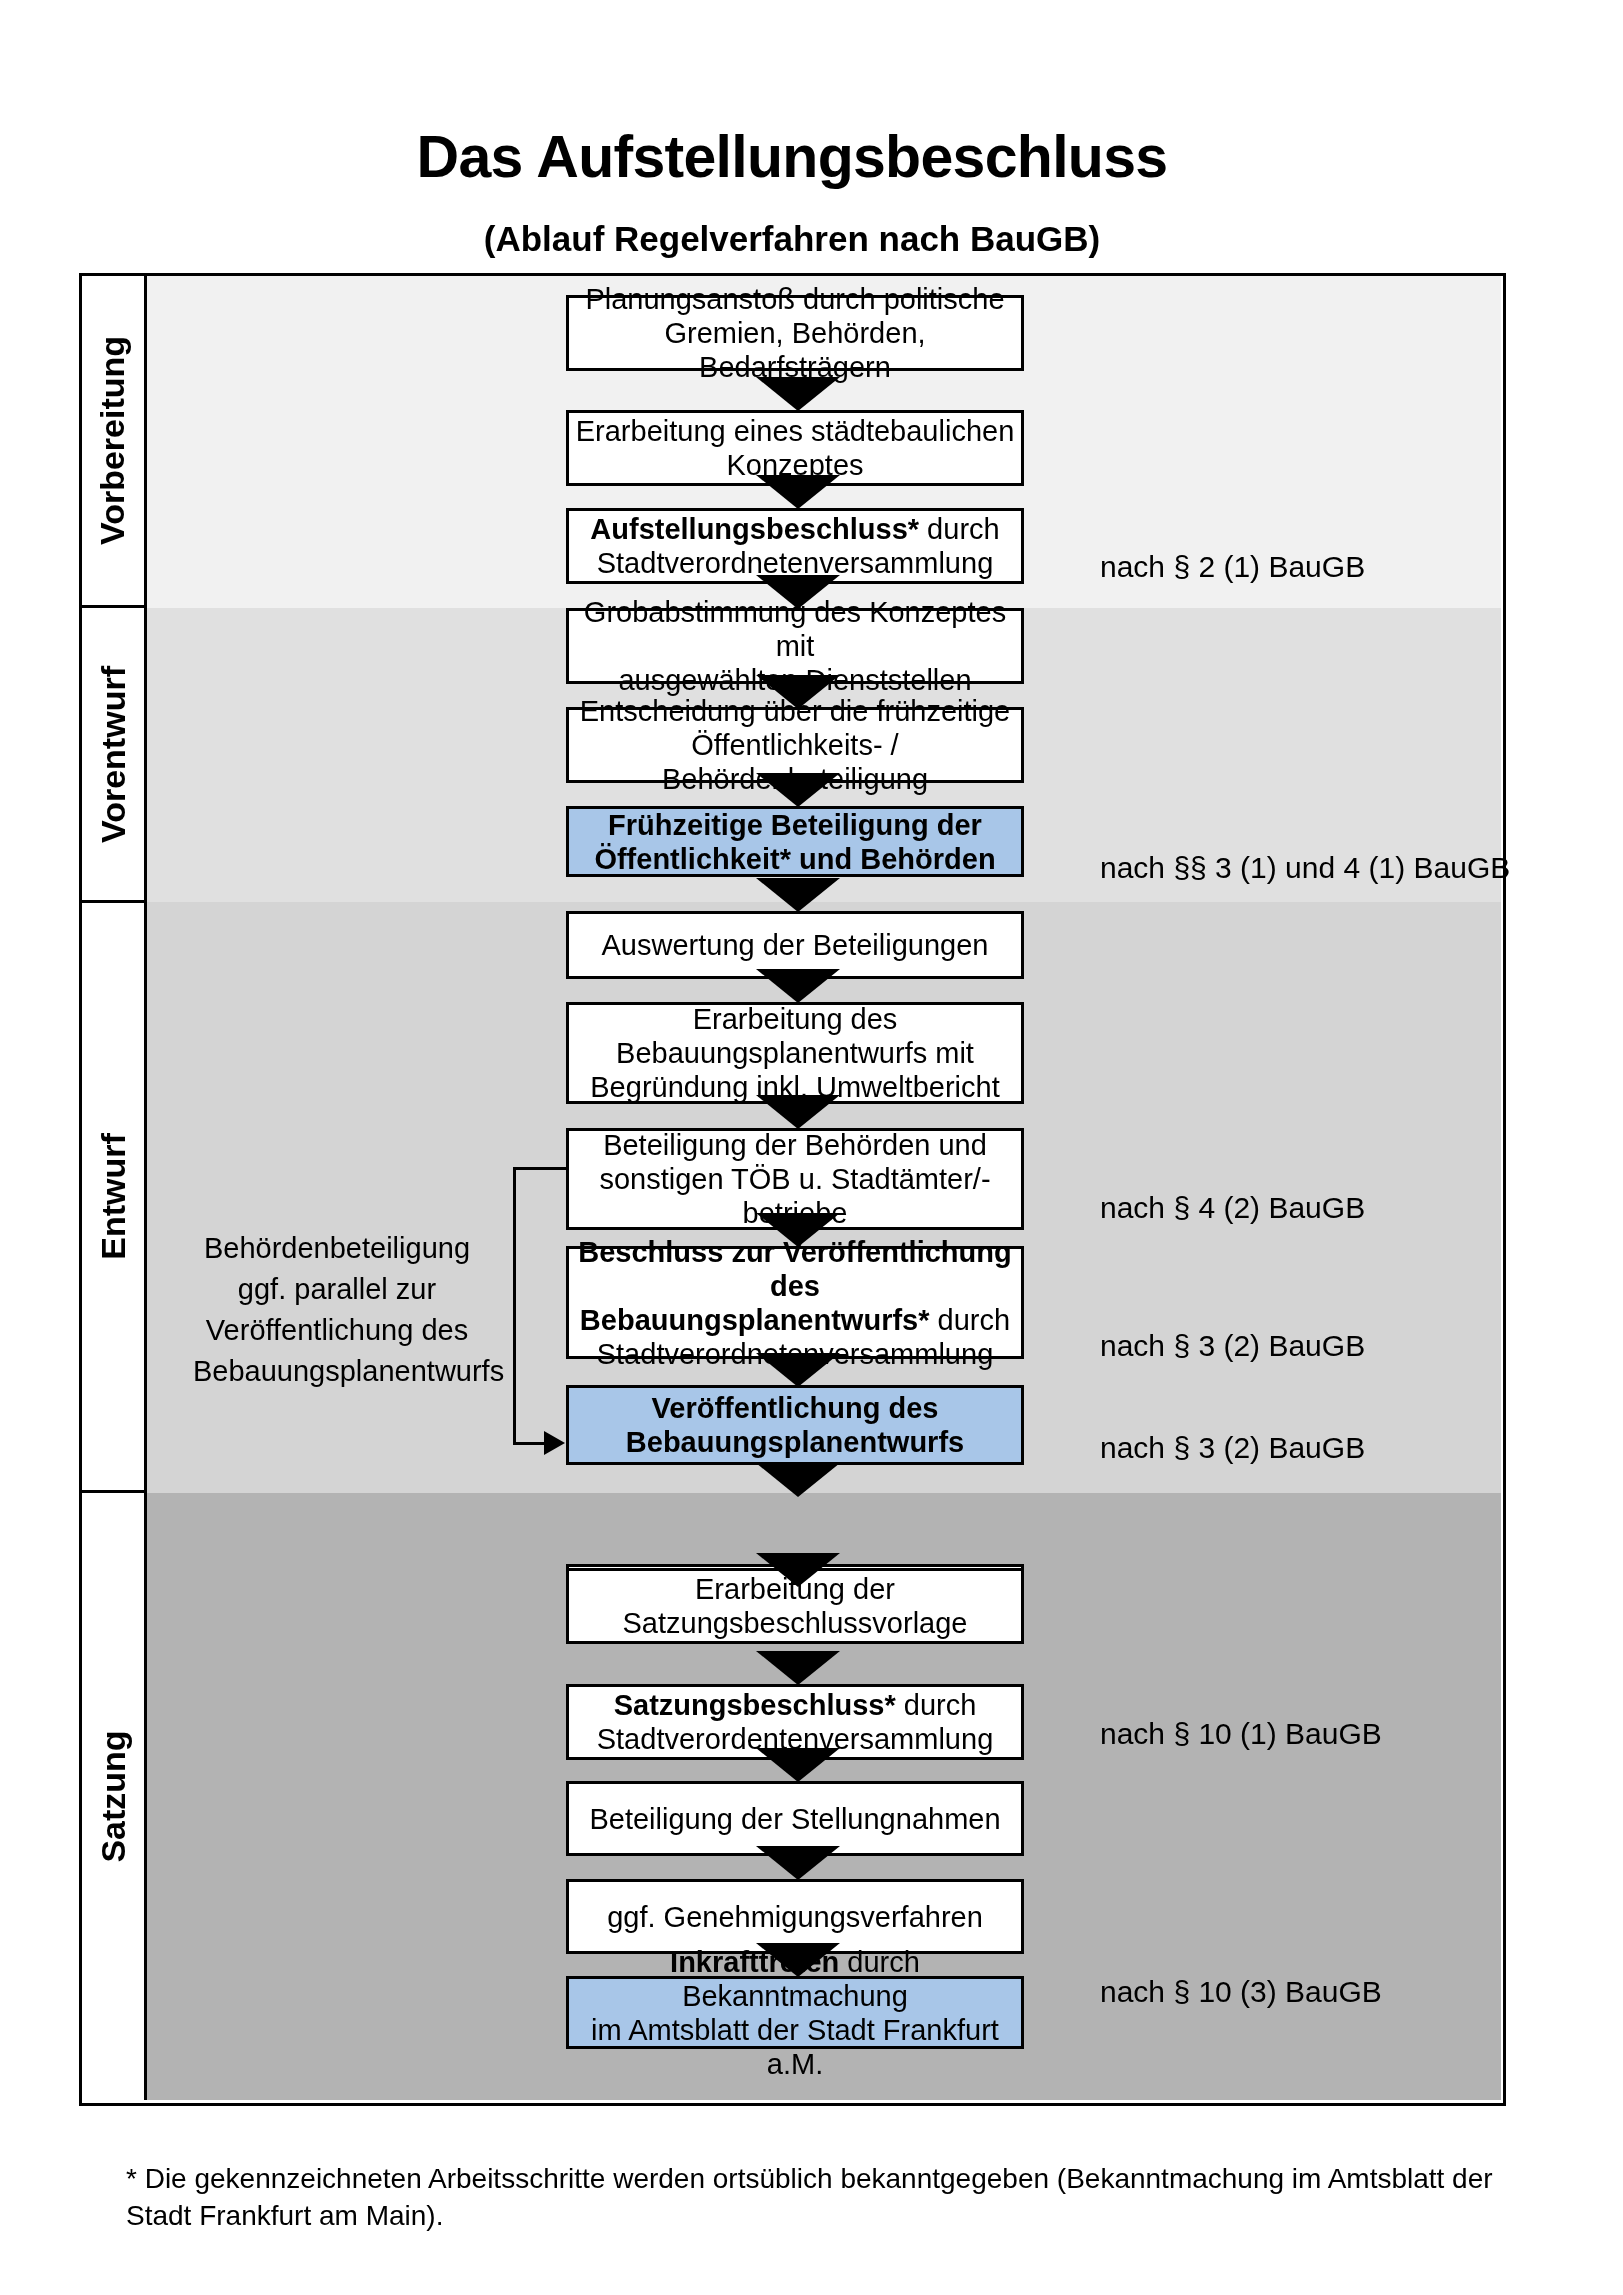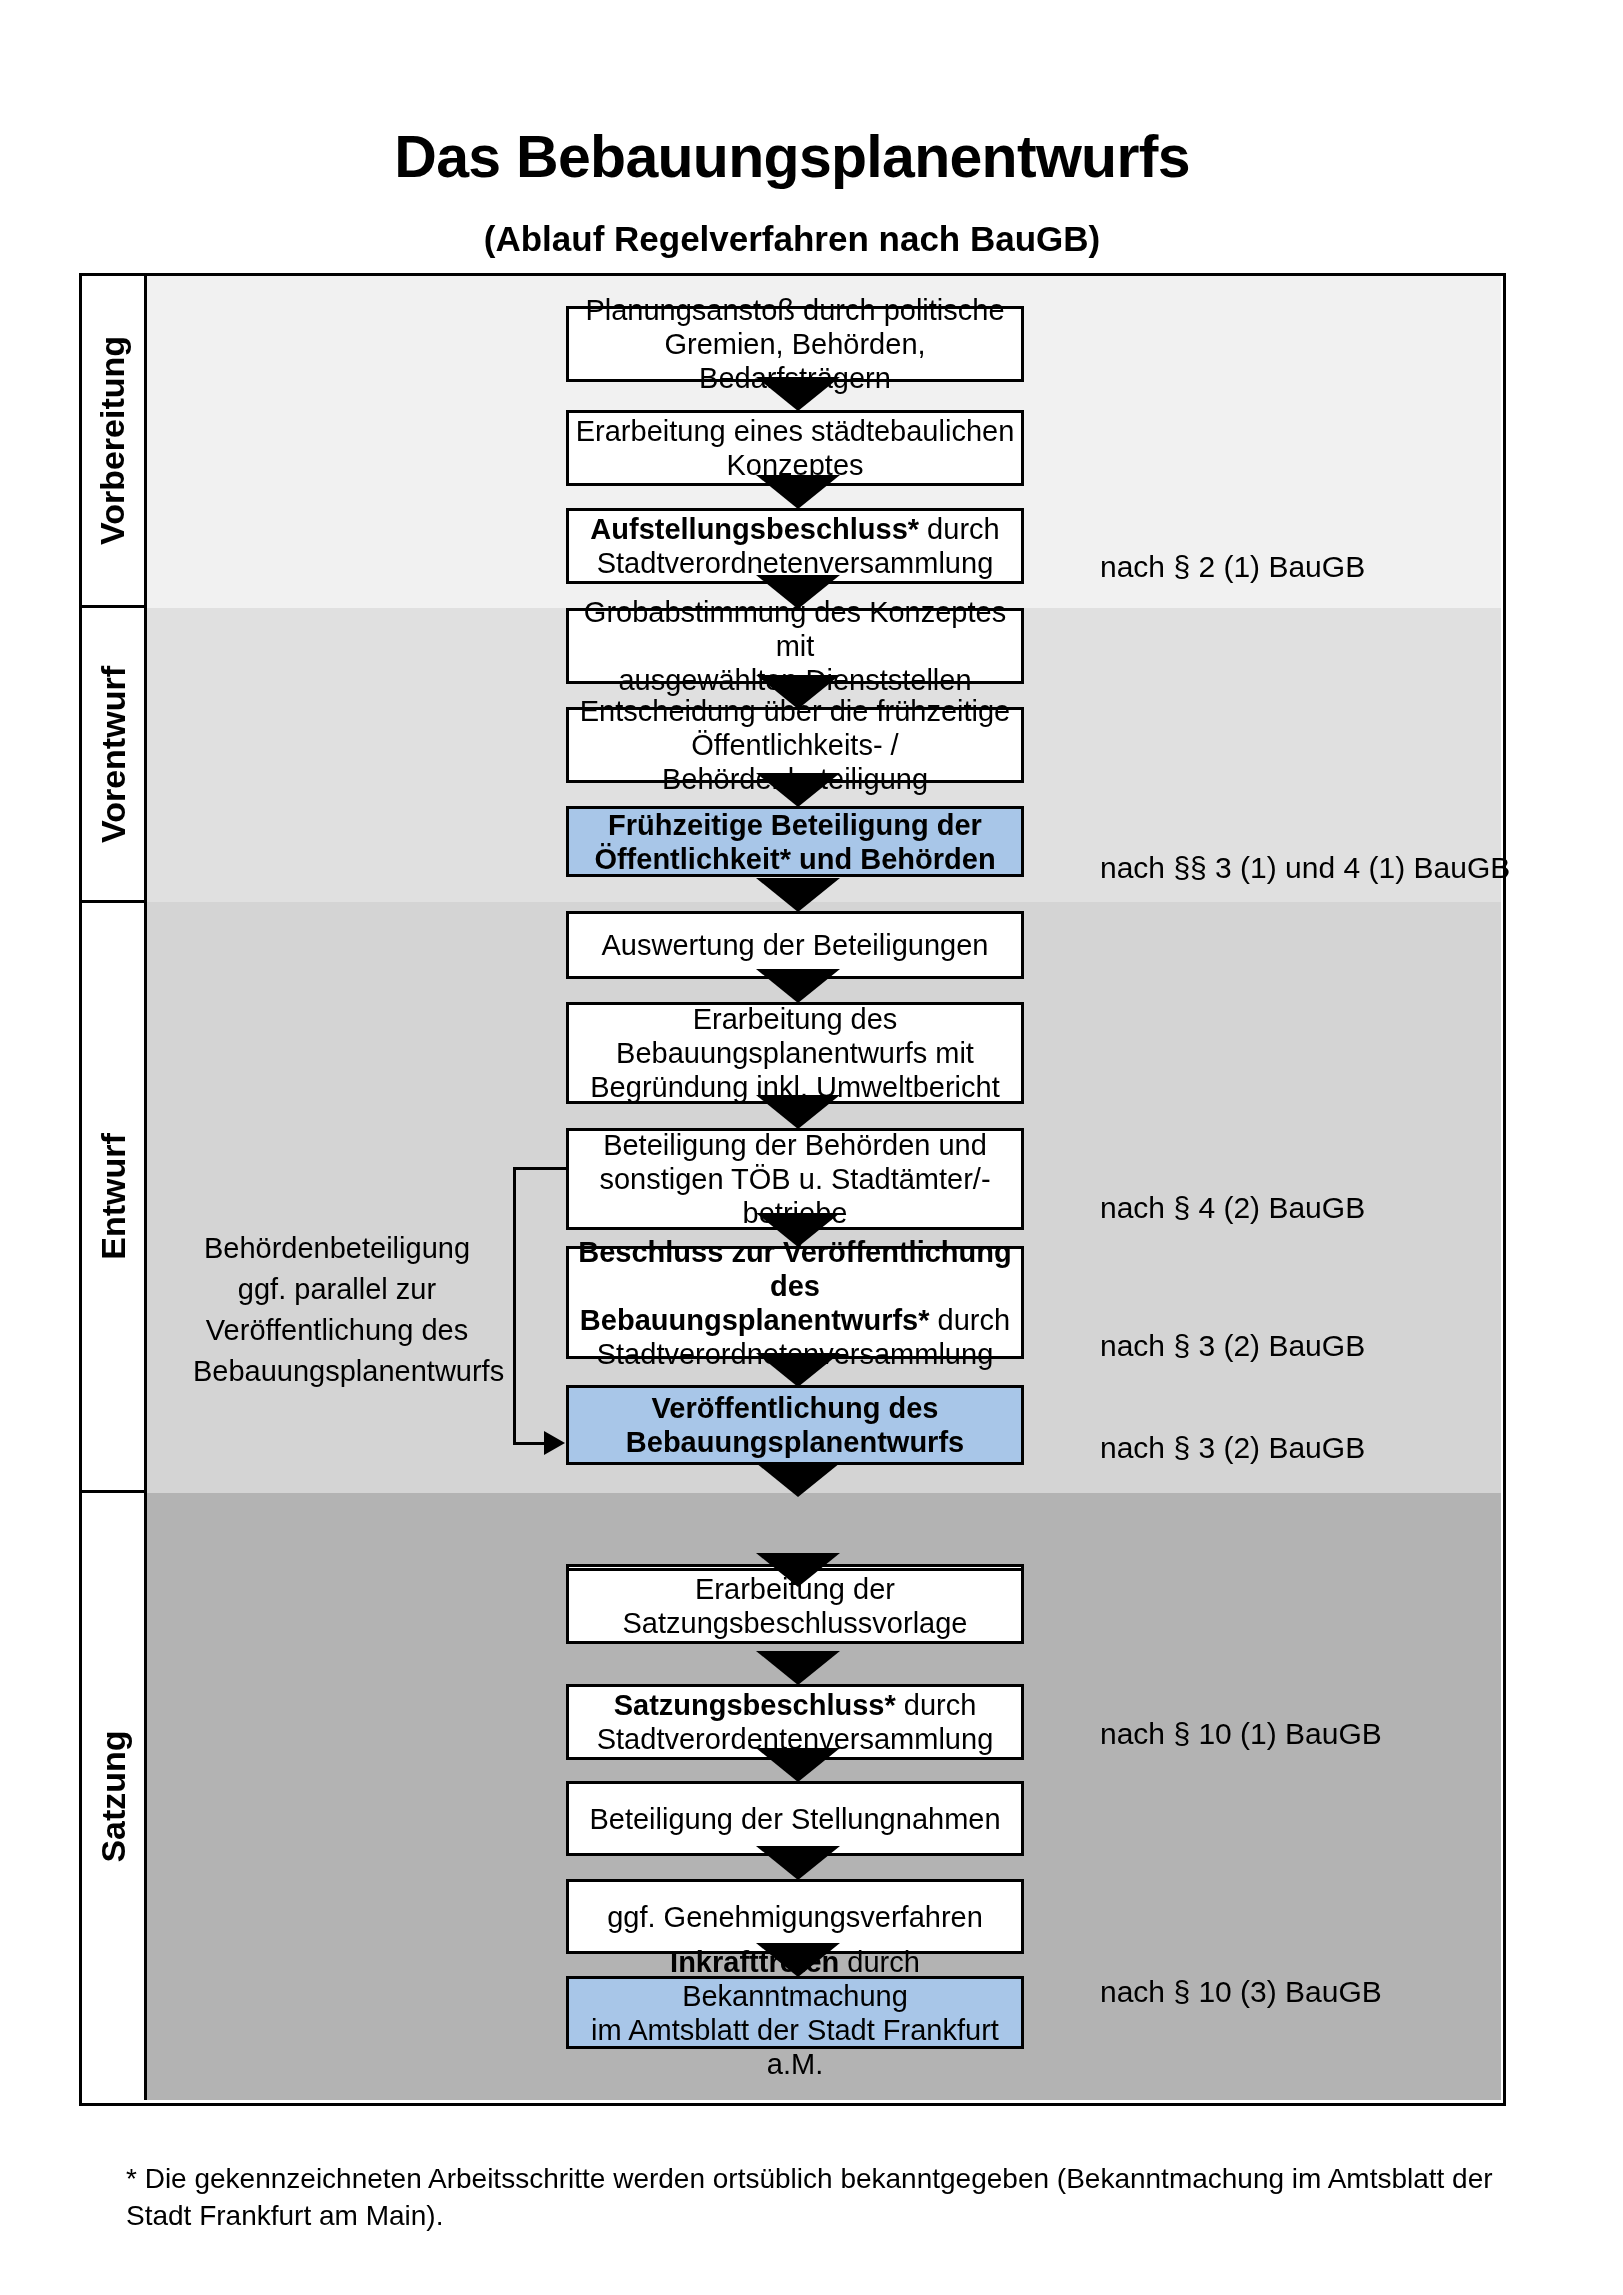--- a/index.html
+++ b/index.html
@@ -61,21 +61,21 @@
   .footnote {
     position:absolute; left:126px; top:2133px; width:1388px;
     font-size:28px; line-height:37px;margin-top:27px;
   }
 </style>
 </head>
 <body>
 
 <div id="page">
 
-  <div class="page-title">Das Bebauungsplanentwurfs</div>
+  <div class="page-title">Das Aufstellungsbeschluss</div>
   <div class="page-subtitle">(Ablauf Regelverfahren nach BauGB)</div>
 
   <div id="frame">
 
     <div class="band" style="top: 0px; height: 332px; background: rgb(241, 241, 241);"></div>
     <div class="band" style="top: 332px; height: 295px; background: rgb(224, 224, 224);"></div>
     <div class="band" style="top: 626px; height: 591px; background: rgb(212, 212, 212);"></div>
     <div class="band" style="top: 1217px; height: 607px; background: rgb(179, 179, 179);"></div>
 
     <div class="phase-col">
@@ -86,21 +86,21 @@
         <span class="phase-label">Vorentwurf</span>
       </div>
       <div class="phase-cell divided" style="top:626px; height:591px;">
         <span class="phase-label">Entwurf</span>
       </div>
       <div class="phase-cell" style="top:1217px; height:607px;">
         <span class="phase-label">Satzung</span>
       </div>
     </div>
 
-    <div class="box" style="top:30px; height:76px;">
+    <div class="box" style="top:19px; height:76px;">
       <span class="box-text"><b></b><span>Planungsanstoß durch politische
 Gremien, Behörden, Bedarfsträgern</span></span>
     </div>
     <div class="box" style="top:134px; height:76px;">
       <span class="box-text"><b></b><span>Erarbeitung eines städtebaulichen
 Konzeptes</span></span>
     </div>
     <div class="box" style="top:232px; height:76px;">
       <span class="box-text"><b>Aufstellungsbeschluss*</b><span> durch
 Stadtverordnetenversammlung</span></span>

